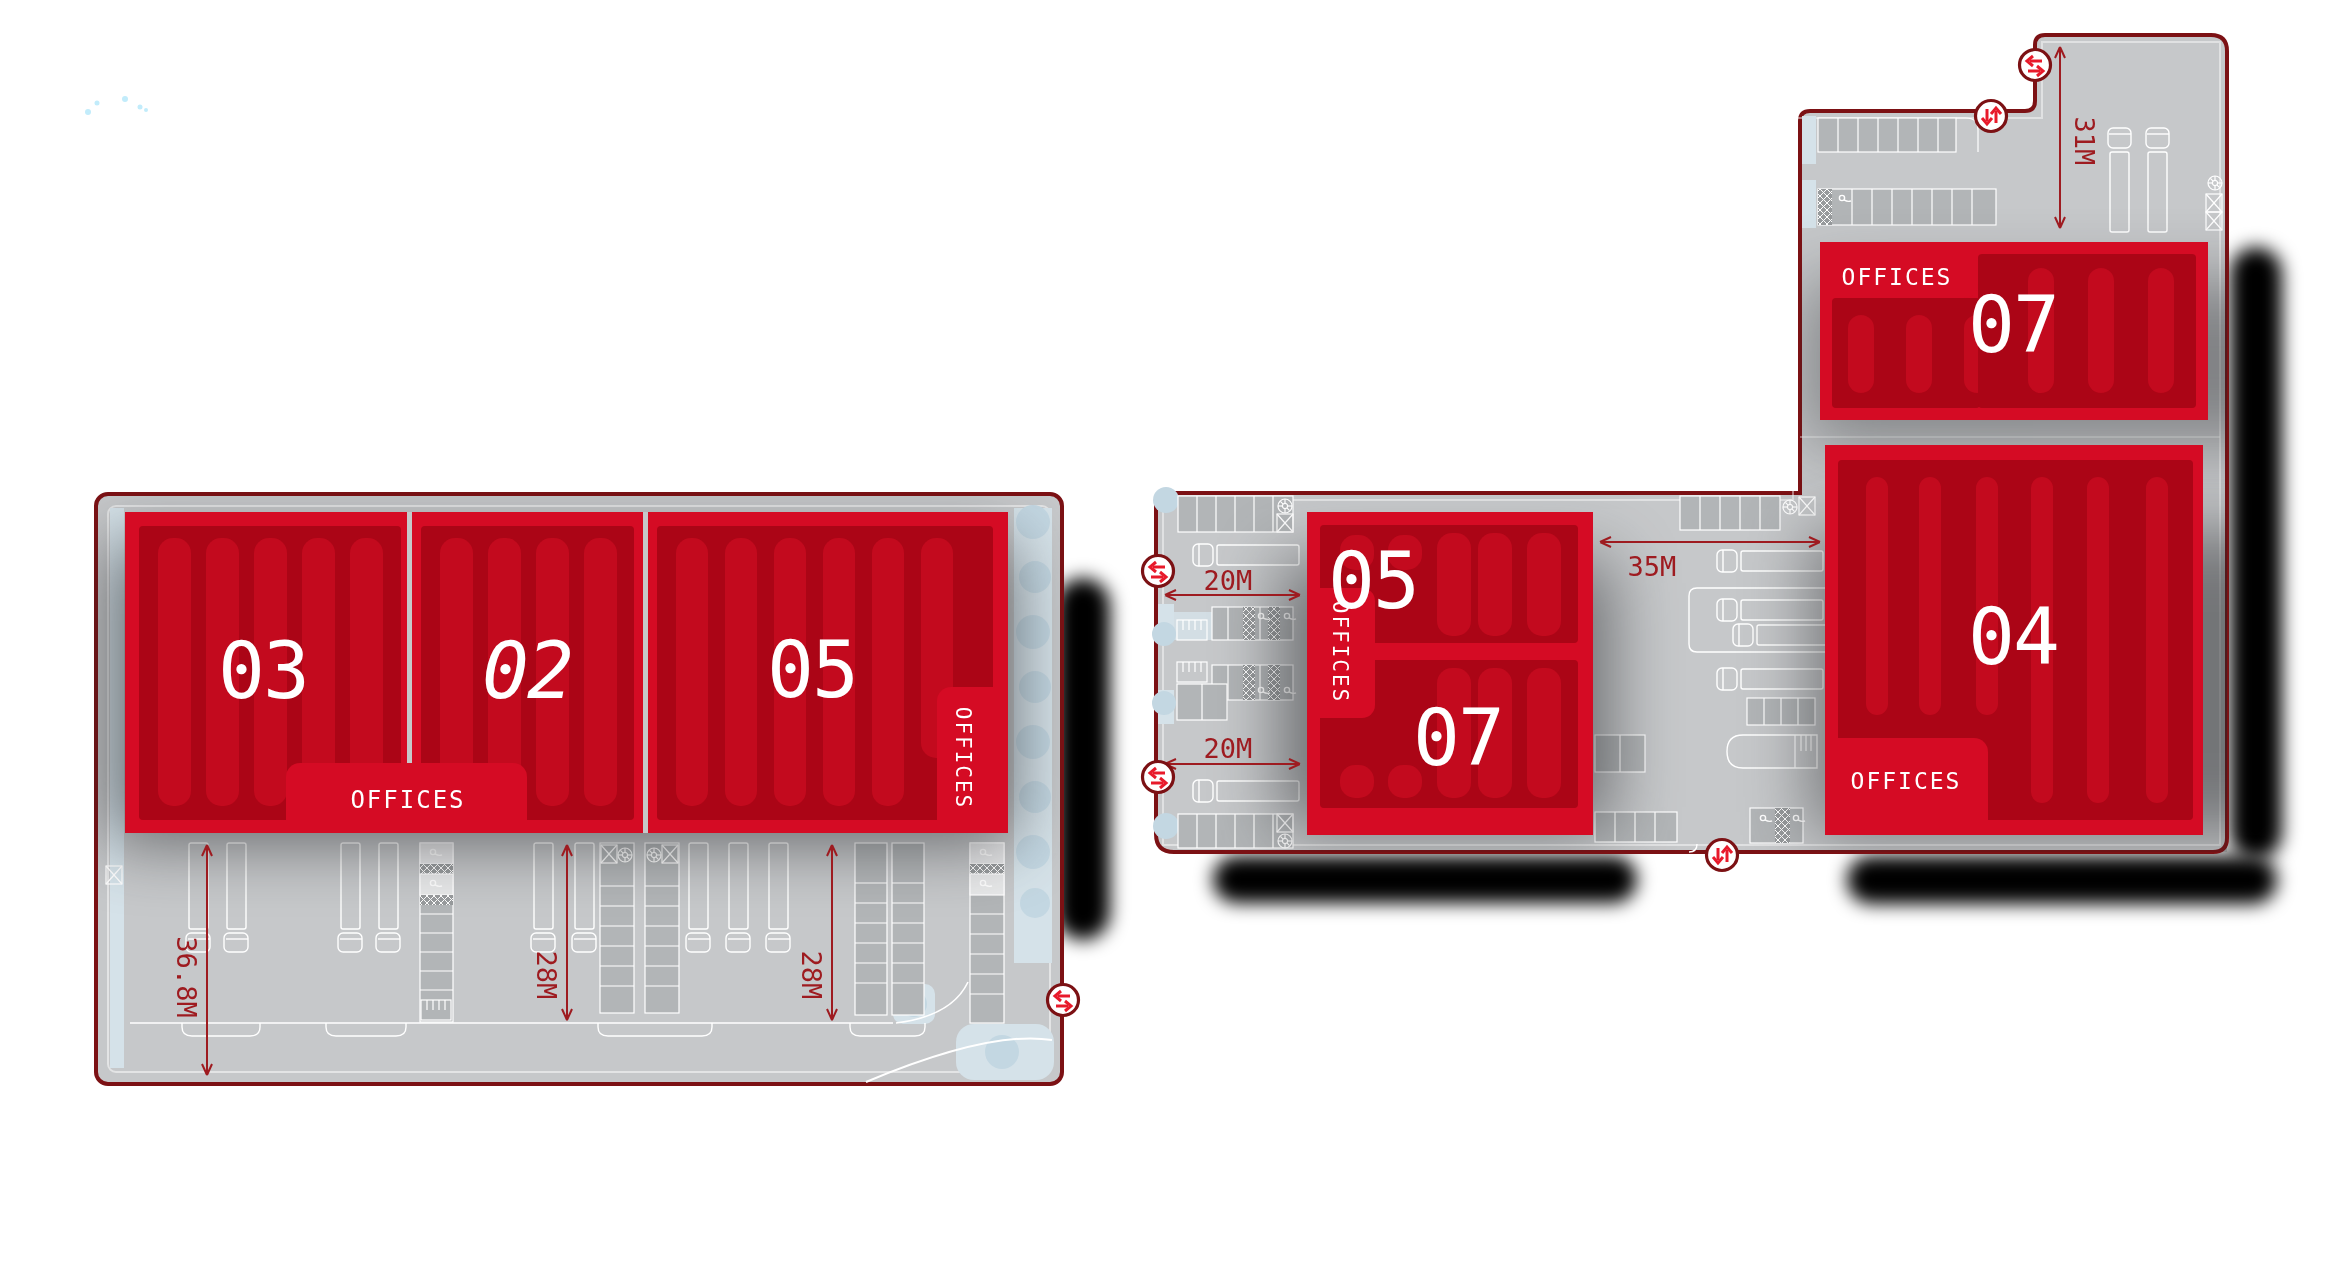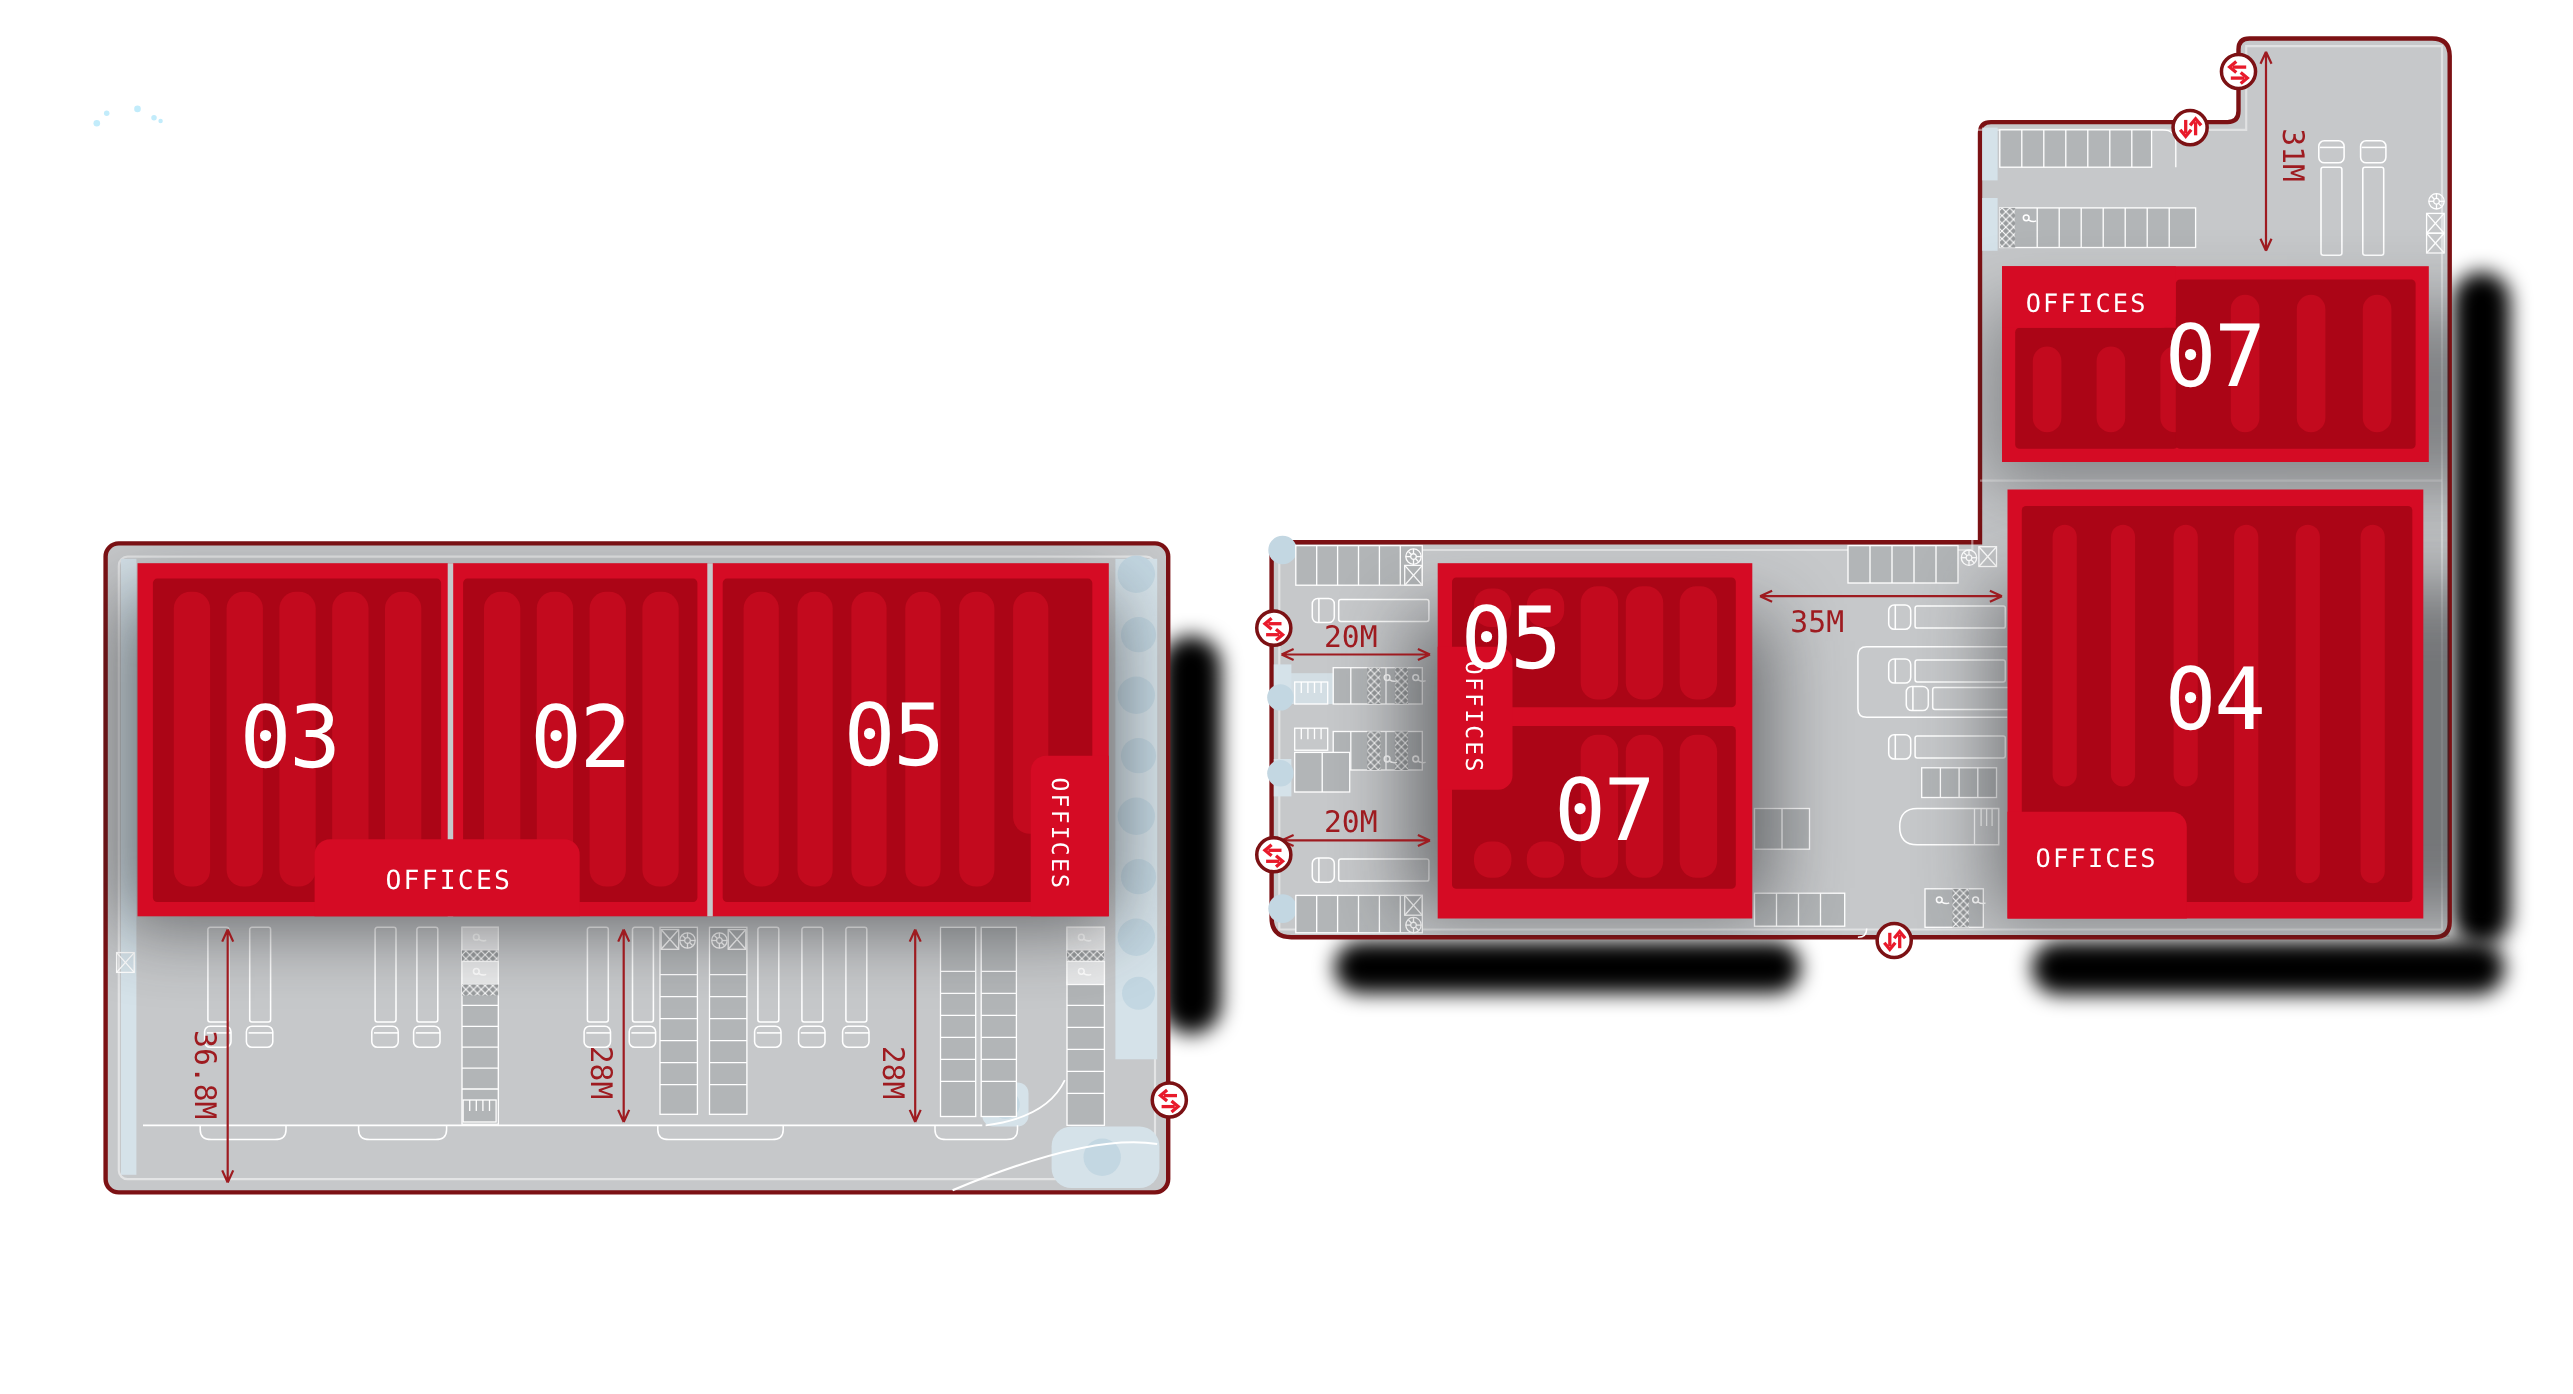--- a/index.html
+++ b/index.html
@@ -395,21 +395,21 @@
       <use href="#iconH" x="1063" y="1000"></use>
       <use href="#iconH" x="1158" y="571"></use>
       <use href="#iconH" x="1158" y="777"></use>
       <use href="#iconV" x="1722" y="855"></use>
       <use href="#iconV" x="1991" y="116"></use>
       <use href="#iconH" x="2035" y="65"></use>
     </g>
   </svg>
 
   <div class="num z5" style="left:263px;top:674px;">03</div>
-  <div class="num z5" style="left:527px;top:674px;">02</div>
+  <div class="num z5" style="left:527px;top:674px;font-style:italic;">02</div>
   <div class="num z5" style="left:812px;top:673px;">05</div>
   <div class="num z5" style="left:1373px;top:584px;">05</div>
   <div class="num z5" style="left:1458px;top:741px;">07</div>
   <div class="num z5" style="left:2013px;top:640px;">04</div>
   <div class="num z5" style="left:2013px;top:328px;">07</div>
 
   <div class="off z5" style="left:408px;top:800px;">OFFICES</div>
   <div class="off vert z5" style="left:963px;top:758px;">OFFICES</div>
   <div class="off vert z5" style="left:1340px;top:652px;">OFFICES</div>
   <div class="off z5" style="left:1906px;top:781px;font-size:23px;">OFFICES</div>

